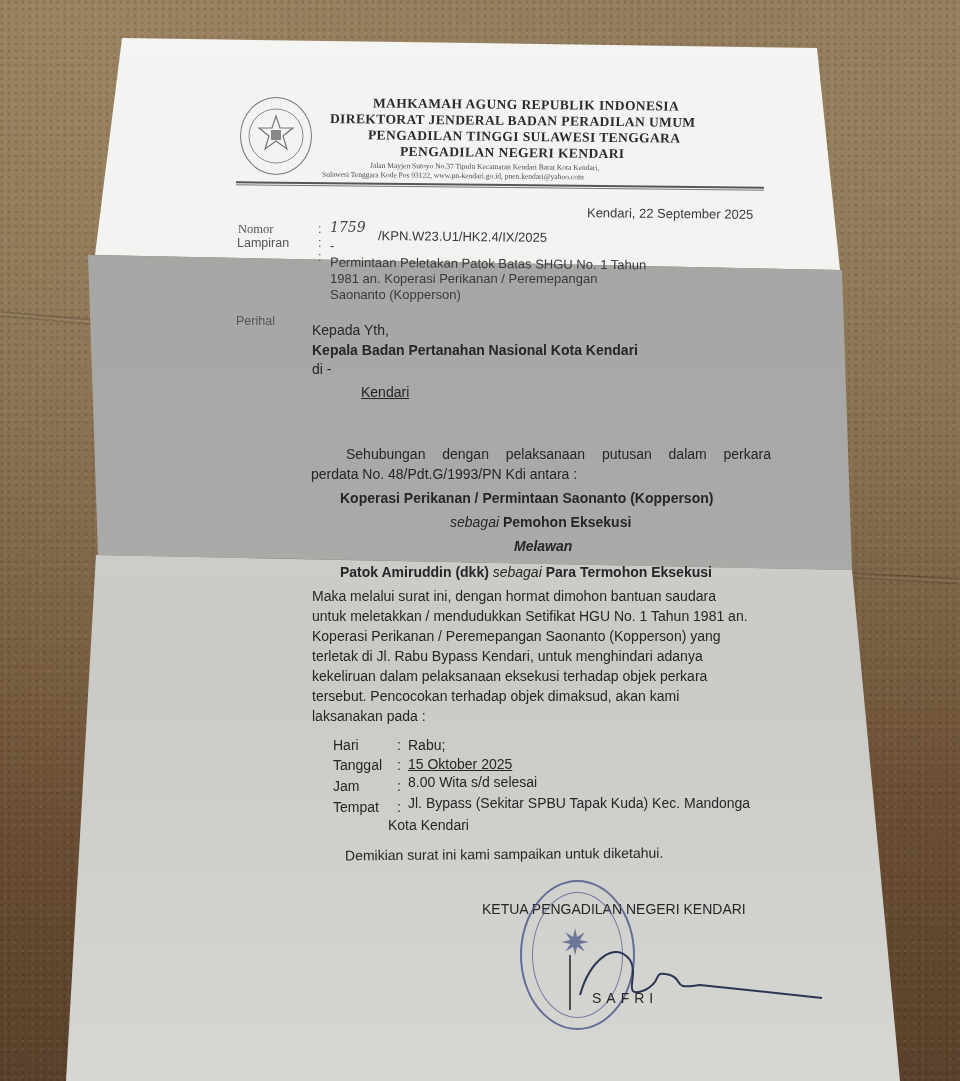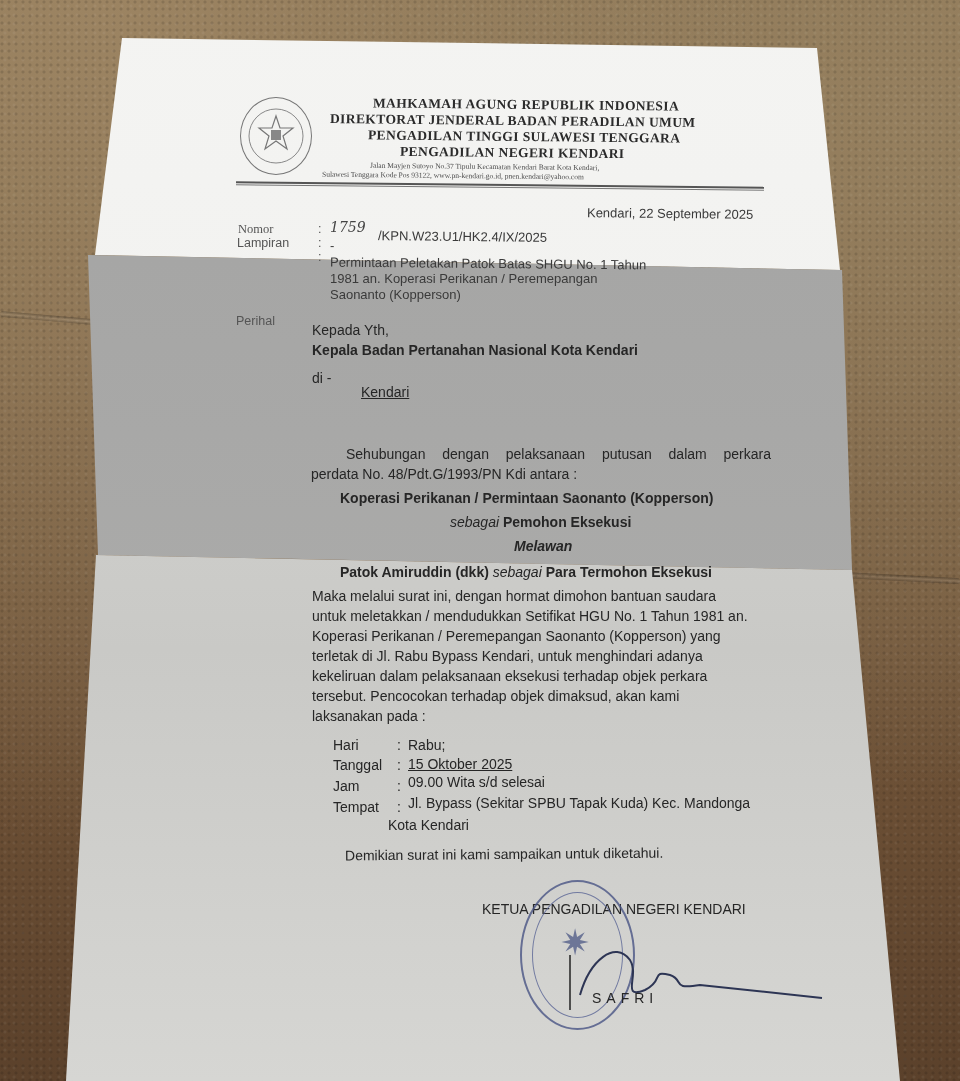--- a/index.html
+++ b/index.html
@@ -128,21 +128,21 @@
 <div class="abs meta-val" style="left:330px; top:238px;">-</div>
 
 <div class="abs meta-label" style="left:236px; top:266px;margin-top:48px;">Perihal</div>
 <div class="abs meta-colon" style="left:318px; top:250px;">:</div>
 <div class="abs meta-val" style="left:330px; top:256px; transform:rotate(0.5deg);">Permintaan Peletakan Patok Batas SHGU No. 1 Tahun</div>
 <div class="abs meta-val" style="left:330px; top:271px;">1981 an. Koperasi Perikanan / Peremepangan</div>
 <div class="abs meta-val" style="left:330px; top:287px;">Saonanto (Kopperson)</div>
 
 <div class="abs body-text" style="left:312px; top:322px;">Kepada Yth,</div>
 <div class="abs body-text bold" style="left:312px; top:342px;">Kepala Badan Pertanahan Nasional Kota Kendari</div>
-<div class="abs body-text" style="left:312px; top:361px;margin-top:9px;">di -</div>
+<div class="abs body-text" style="left:312px; top:361px;">di -</div>
 <div class="abs body-text u" style="left:361px; top:384px;">Kendari</div>
 
 <div class="abs body-text justify-line" style="left:346px; top:446px; width:425px;">
   <span>Sehubungan</span>
   <span>dengan</span>
   <span>pelaksanaan</span>
   <span>putusan</span>
   <span>dalam</span>
   <span>perkara</span>
 </div>
@@ -171,21 +171,21 @@
 <div class="abs body-text" style="left:333px; top:737px;">Hari</div>
 <div class="abs body-text" style="left:397px; top:737px;">:</div>
 <div class="abs body-text" style="left:408px; top:737px;">Rabu;</div>
 
 <div class="abs body-text" style="left:333px; top:757px;">Tanggal</div>
 <div class="abs body-text" style="left:397px; top:757px;">:</div>
 <div class="abs body-text" style="left:408px; top:756px;text-decoration:underline;">15 Oktober 2025</div>
 
 <div class="abs body-text" style="left:333px; top:778px;">Jam</div>
 <div class="abs body-text" style="left:397px; top:778px;">:</div>
-<div class="abs body-text" style="left:408px; top:774px;">09.00 Wita s/d selesai</div>
+<div class="abs body-text" style="left:408px; top:774px;">8.00 Wita s/d selesai</div>
 
 <div class="abs body-text" style="left:333px; top:799px;">Tempat</div>
 <div class="abs body-text" style="left:397px; top:799px;">:</div>
 <div class="abs body-text" style="left:408px; top:795px;">Jl. Bypass (Sekitar SPBU Tapak Kuda) Kec. Mandonga</div>
 <div class="abs body-text" style="left:388px; top:817px;">Kota Kendari</div>
 
 <div class="abs body-text" style="left:345px; top:846px; transform:rotate(-0.5deg);">Demikian surat ini kami sampaikan untuk diketahui.</div>
 
 <div class="abs body-text" style="left:482px; top:901px;">KETUA PENGADILAN NEGERI KENDARI</div>
 

